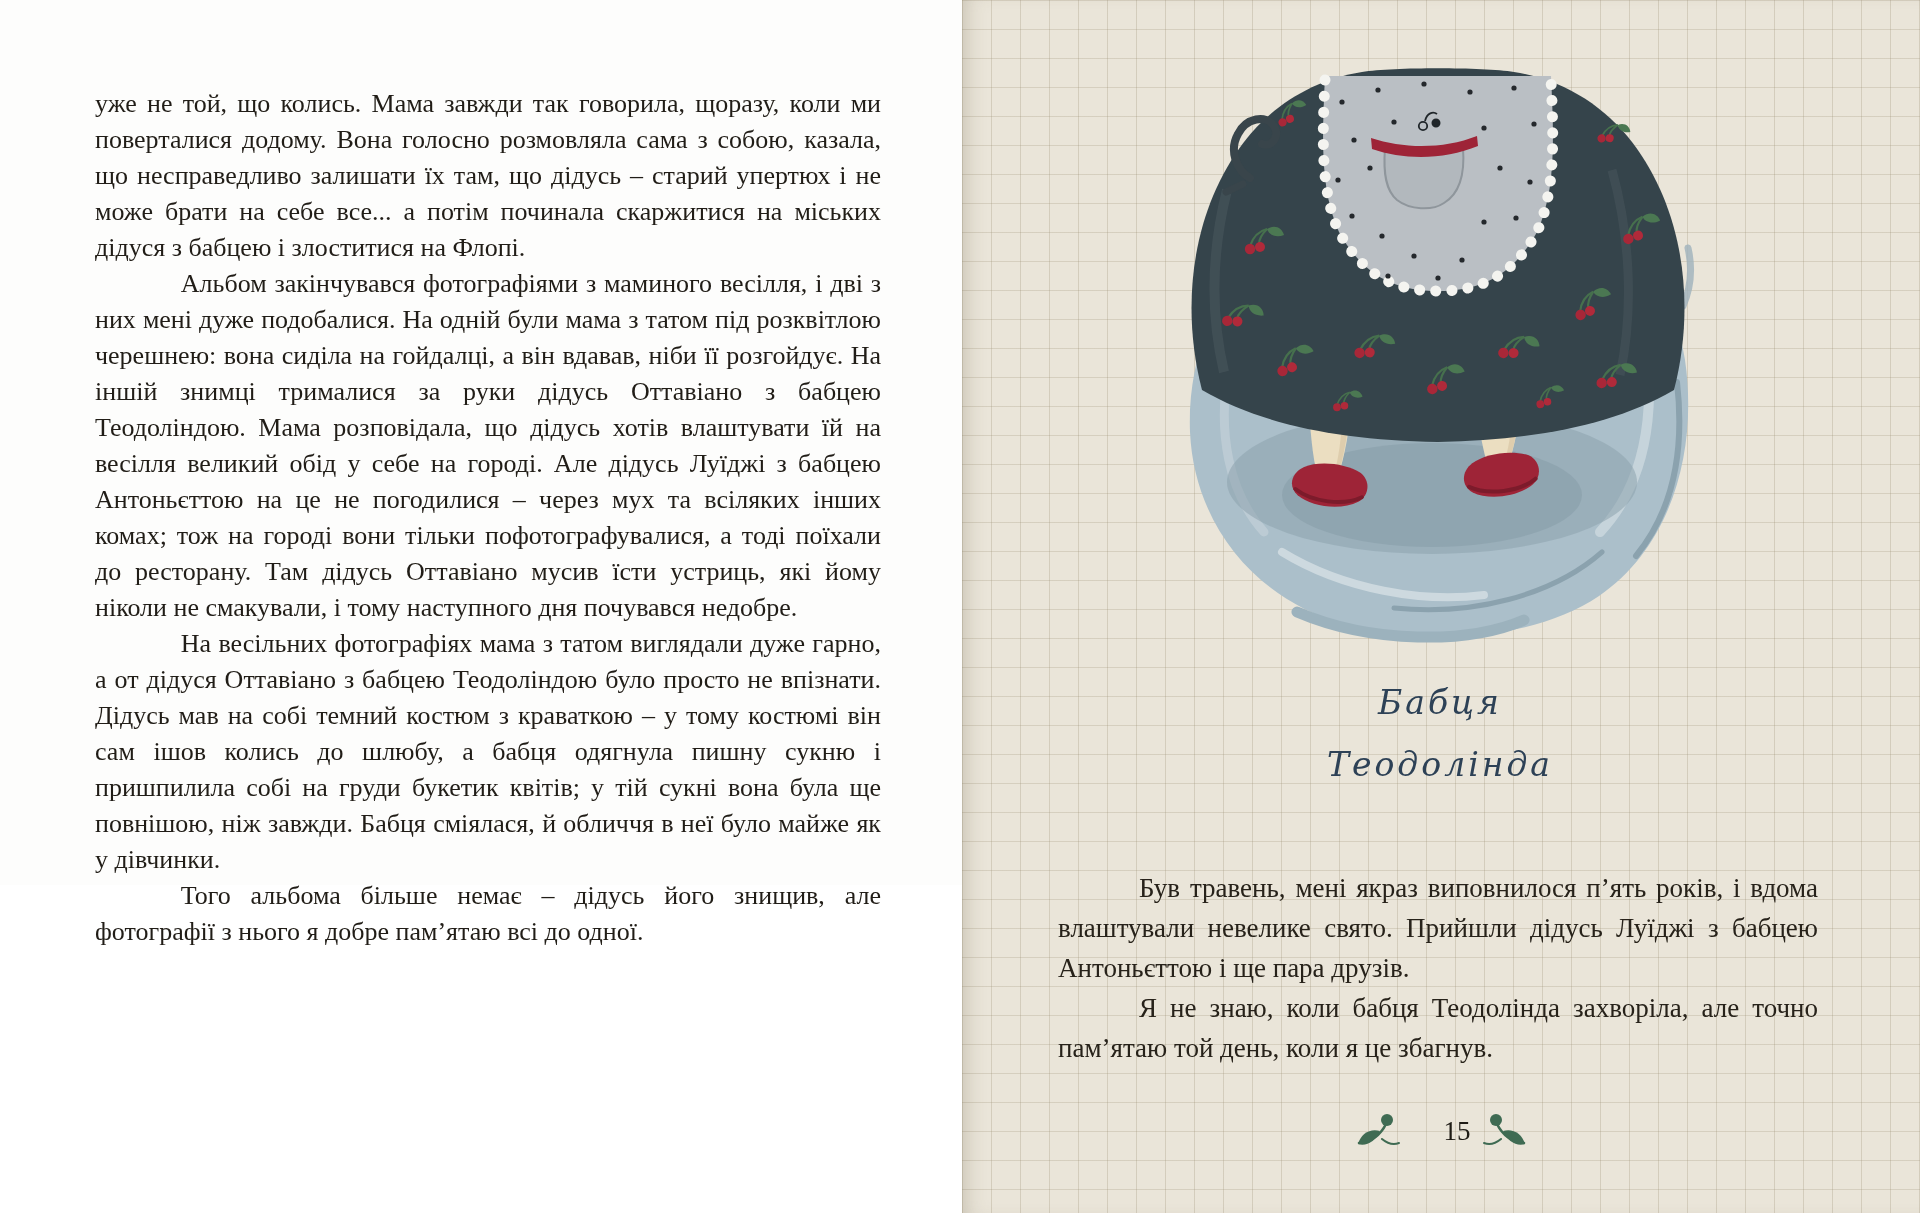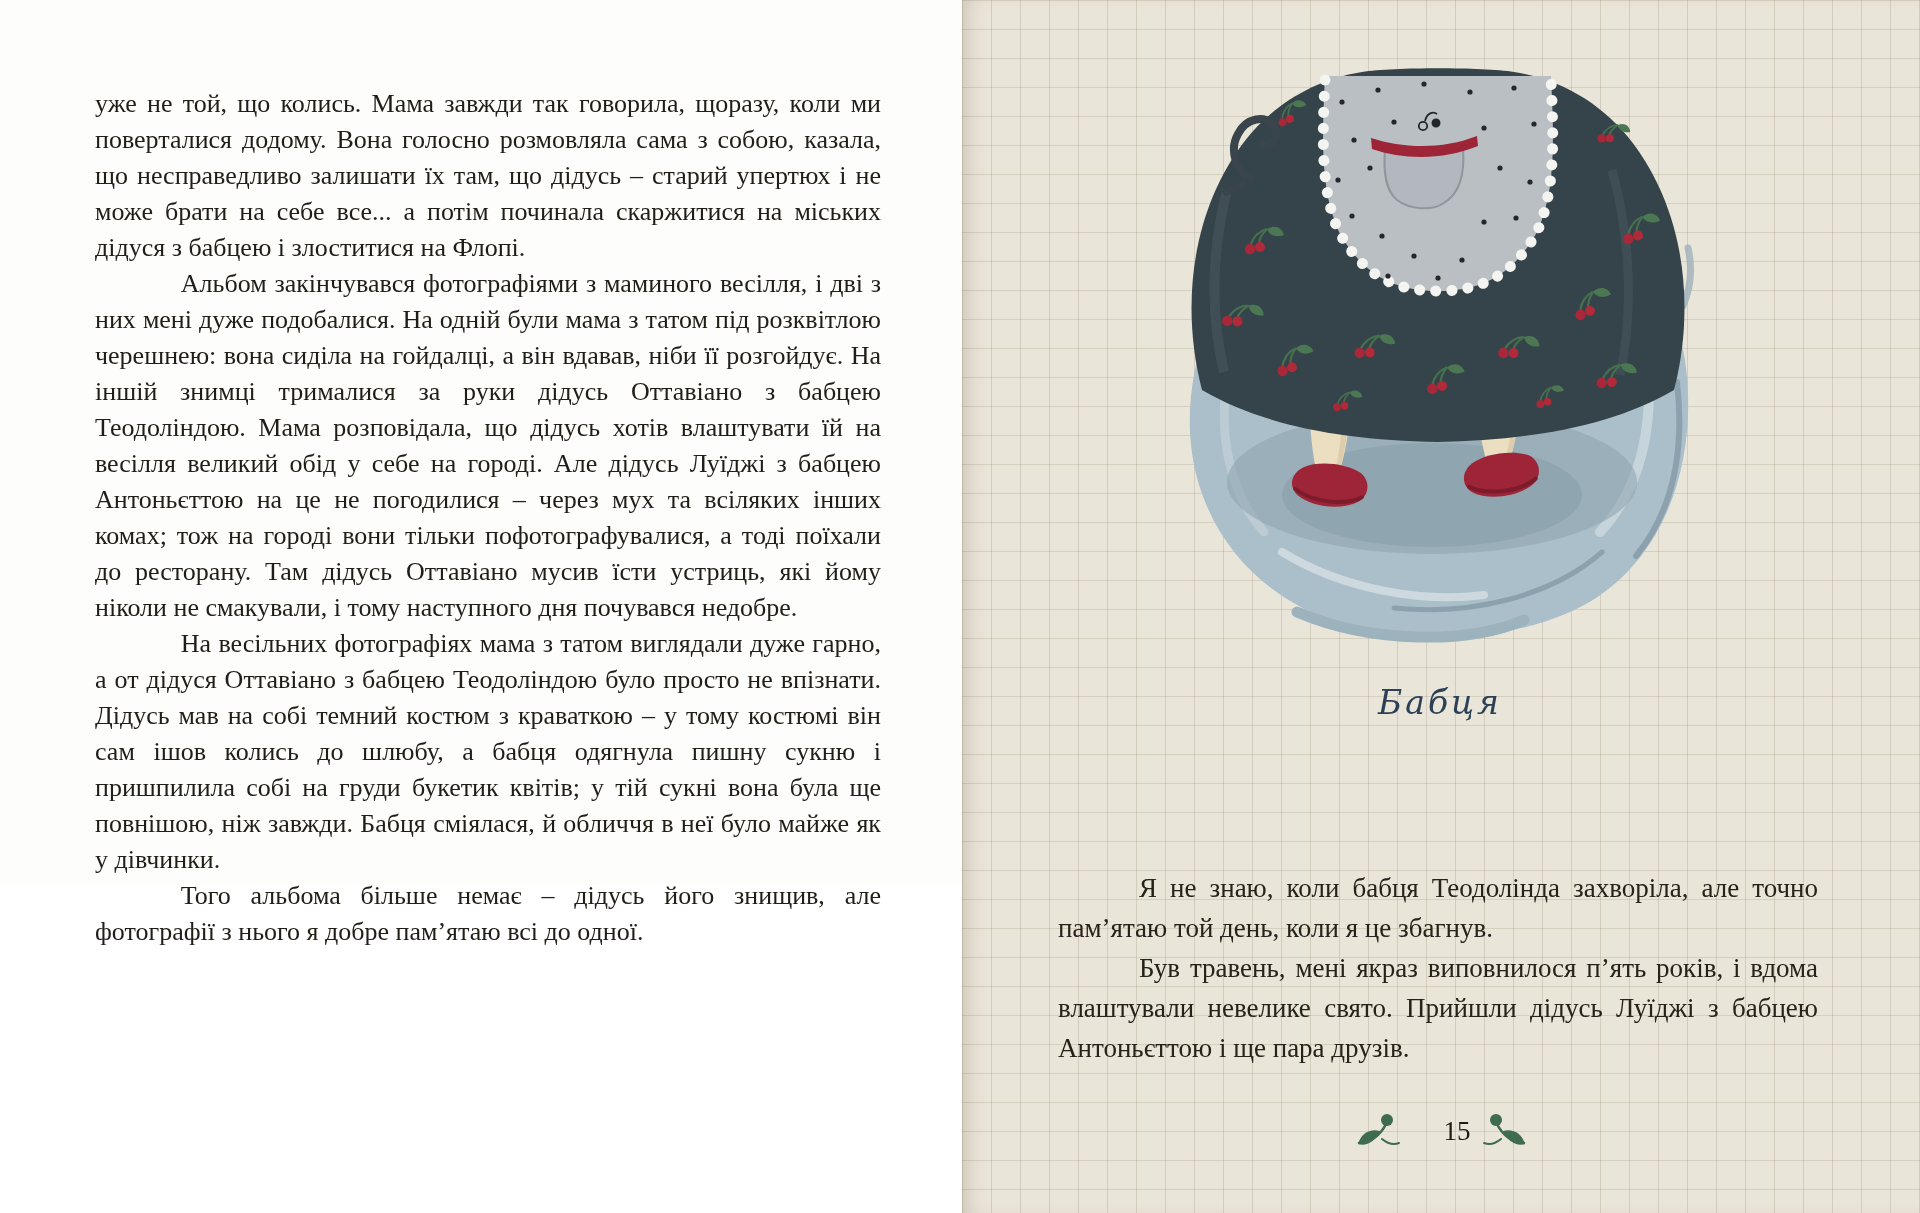--- a/index.html
+++ b/index.html
@@ -183,25 +183,26 @@
 
         <g stroke="#39454b" fill="none" stroke-linecap="round">
           <path d="M118,128 C104,120 97,100 106,84 C114,68 134,64 142,76 C148,86 140,98 130,94" stroke-width="8"></path>
           <path d="M94,142 L111,134" stroke-width="7"></path>
         </g>
       </svg>
     </div>
 
     <h1 class="chapter-title">
       <span>Бабця</span><br>
+      <span>Теодолінда</span>
     </h1>
 
     <div class="right-text">
+      <p>Був травень, мені якраз виповнилося п’ять років, і вдома влаштували невелике свято. Прийшли дідусь Луїджі з бабцею Антоньєттою і ще пара друзів.</p>
       <p>Я не знаю, коли бабця Теодолінда захворіла, але точно пам’ятаю той день, коли я це збагнув.</p>
-      <p>Був травень, мені якраз виповнилося п’ять років, і вдома влаштували невелике свято. Прийшли дідусь Луїджі з бабцею Антоньєттою і ще пара друзів.</p>
     </div>
 
     <div class="folio">
       <svg class="sprig" viewBox="0 0 46 36">
         <path d="M5,30 C16,29 26,23 32,11" stroke="#3f6b53" stroke-width="2.6" fill="none" stroke-linecap="round"></path>
         <path d="M28,26 C34,31 40,32 45,30" stroke="#3f6b53" stroke-width="2" fill="none" stroke-linecap="round"></path>
         <circle cx="33" cy="7" r="6" fill="#3f6b53"></circle>
         <path d="M4,31 C7,20 17,15 26,18 C22,28 12,34 4,31 Z" fill="#3f6b53"></path>
       </svg>
       <span class="num">15</span>

